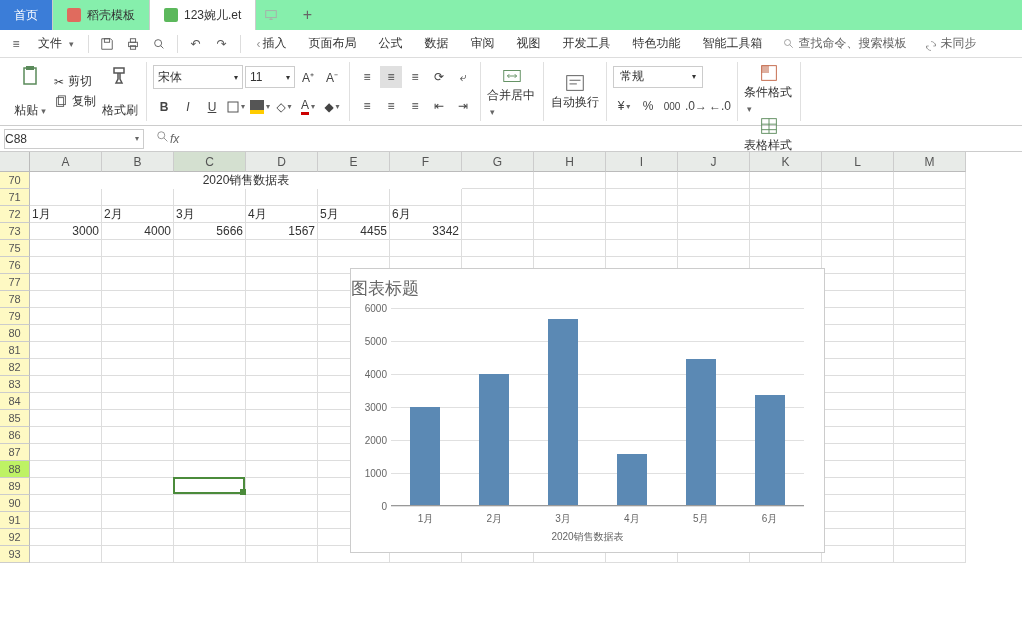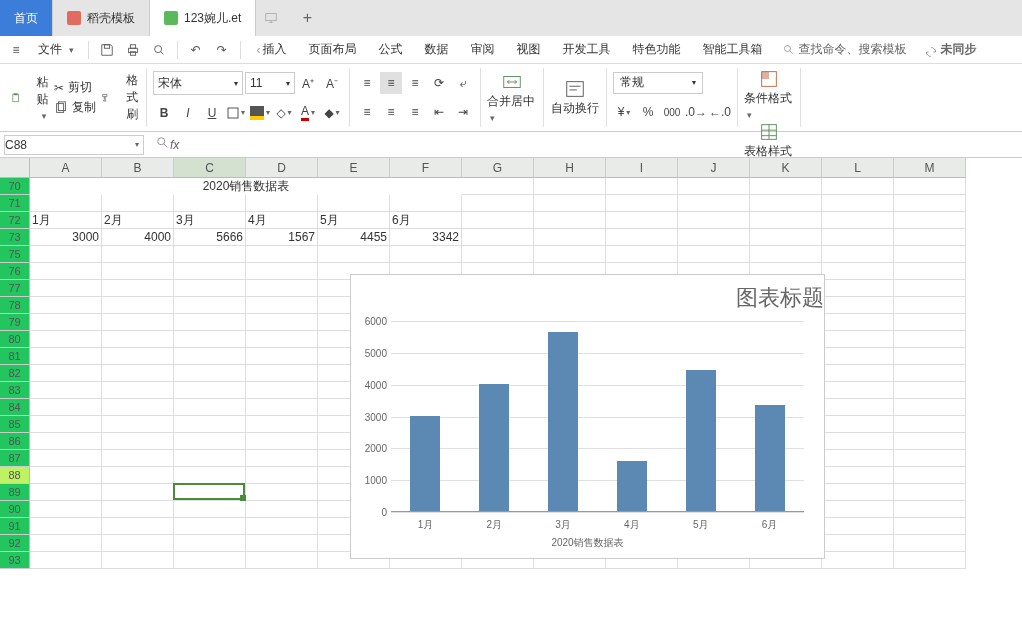--- a/index.html
+++ b/index.html
@@ -1,42 +1,42 @@
 <!DOCTYPE html>
 <html><head>
 <meta charset="utf-8">
 <style>
 * { margin: 0; padding: 0; box-sizing: border-box; font-family: "Microsoft YaHei", sans-serif; }
 body { background: #fff; font-size: 12px; color: #333; width: 1022px; height: 635px; overflow: hidden; }
 
 
-.tabs-bar { display: flex; height: 36px; background: #e5e5e5; align-items: stretch; }
+.tabs-bar { display: flex; height: 30px; background: #86efac; align-items: stretch; }
 .tab { display: flex; align-items: center; padding: 0 14px; gap: 6px; border-right: 1px solid #ccc; cursor: pointer; }
 .tab.active-home { background: #3b7dd8; color: #fff; }
 .tab.doc { background: #fff; }
 .tab-icon { width: 14px; height: 14px; display: inline-block; border-radius: 2px; }
 .tab-icon.red { background: #e06b5e; }
 .tab-icon.green { background: #5cb85c; }
 .tab-add { width: 30px; display: flex; align-items: center; justify-content: center; font-size: 16px; color: #666; }
 .tab-pres { display: flex; align-items: center; gap: 6px; padding: 0 8px; color: #888; }
 
 
 .menu-bar { display: flex; height: 28px; align-items: center; border-bottom: 1px solid #ddd; padding: 0 4px; gap: 2px; }
 .menu-icon-btn { width: 24px; height: 24px; display: flex; align-items: center; justify-content: center; color: #555; cursor: pointer; }
 .menu-file { display: flex; align-items: center; gap: 4px; padding: 0 8px; }
 .menu-sep { width: 1px; height: 18px; background: #ddd; margin: 0 4px; }
 .menu-tab { padding: 0 10px; height: 28px; display: flex; align-items: center; cursor: pointer; }
 .menu-search { display: flex; align-items: center; gap: 4px; padding: 0 8px; color: #666; }
-.menu-sync { display: flex; align-items: flex-end; gap: 4px; padding: 0 8px; color: #666; font-weight: bold; }
+.menu-sync { display: flex; align-items: flex-end; gap: 4px; padding: 0 8px; color: #666; }
 
 
 .ribbon { display: flex; height: 68px; border-bottom: 1px solid #ccc; padding: 4px; }
 .rib-group { display: flex; flex-direction: column; padding: 0 6px; border-right: 1px solid #e0e0e0; justify-content: space-around; }
 .rib-paste { display: flex; gap: 4px; align-items: center; }
-.paste-big { display: flex; flex-direction: row; align-items: center; gap: 14px; width: 40px; text-align: center; }
+.paste-big { display: flex; flex-direction: column; align-items: center; gap: 14px; width: 40px; }
 .paste-big svg { width: 24px; height: 24px; }
 .rib-small { display: flex; align-items: center; gap: 4px; height: 20px; }
 .rib-row { display: flex; gap: 2px; align-items: center; }
 .font-sel { border: 1px solid #ccc; height: 22px; padding: 11px 4px; width: 90px; display: flex; align-items: center; justify-content: space-between; }
 .size-sel { border: 1px solid #ccc; height: 22px; padding: 0 4px; width: 50px; display: flex; align-items: center; justify-content: space-between; }
 .tool-btn { width: 22px; height: 22px; display: flex; align-items: center; justify-content: center; cursor: pointer; color: #444; }
 .tool-btn.dd::after { content: "▾"; font-size: 8px; margin-left: 2px; color: #666; }
 .big-btn { display: flex; flex-direction: column; align-items: center; gap: 0; width: 50px; cursor: pointer; }
 .big-btn svg { width: 22px; height: 22px; }
 .fmt-sel { border: 1px solid #ccc; height: 22px; padding: 0 6px; width: 90px; display: flex; align-items: center; justify-content: space-between; }
@@ -49,31 +49,31 @@
 .fx-area .fx { font-style: italic; color: #666; }
 
 
 .grid-area { position: relative; height: calc(635px - 30px - 28px - 68px - 26px); overflow: hidden; }
 .col-headers { display: flex; height: 20px; position: sticky; top: 0; }
 .corner { width: 30px; background: #e8ebe8; border-right: 1px solid #bbb; border-bottom: 1px solid #bbb; }
 .col-h { width: 72px; background: #e8ebe8; border-right: 1px solid #ccc; border-bottom: 1px solid #bbb; display: flex; align-items: center; justify-content: center; color: #555; }
 .col-h.sel { background: #d4e0d0; }
 .rows { }
 .row { display: flex; height: 17px; }
-.row-h { width: 30px; background: #22c55e; border-right: 1px solid #bbb; border-bottom: 1px solid #ccc; display: flex; align-items: center; justify-content: center; color: #555; font-size: 11px; }
+.row-h { width: 30px; background: #fef9c3; border-right: 1px solid #bbb; border-bottom: 1px solid #ccc; display: flex; align-items: center; justify-content: center; color: #555; font-size: 11px; }
 .row-h.sel { background: #bef264; }
 .cell { width: 72px; border-right: 1px solid #ddd; border-bottom: 1px solid #ddd; padding: 0 2px; font-size: 12px; display: flex; align-items: center; }
 .cell.r { justify-content: flex-end; }
 .title-cell { position: absolute; left: 30px; top: 20px; width: 432px; height: 17px; display: flex; align-items: center; justify-content: center; background: #fff; font-size: 12px; pointer-events: none; }
 .sel-cell { position: absolute; border: 2px solid #4b8b3b; background: transparent; pointer-events: none; }
 .sel-handle { position: absolute; width: 6px; height: 6px; background: #4b8b3b; right: -3px; bottom: -3px; }
 
 
 .chart-box { position: absolute; left: 350px; top: 116px; width: 475px; height: 285px; background: #fff; border: 1px solid #ccc; display: flex; flex-direction: column; }
-.chart-title { text-align: right; font-size: 22px; color: #666; padding: 8px 0 4px; font-family: Liberation Serif, serif; }
+.chart-title { text-align: left; font-size: 17px; color: #666; padding: 8px 0 4px; font-family: Liberation Serif, serif; }
 .plot { flex: 1; position: relative; margin: 4px 20px 4px 40px; }
 .y-axis { position: absolute; left: -34px; top: 0; bottom: 0; width: 30px; }
 .y-tick { position: absolute; right: 0; font-size: 10px; color: #666; transform: translateY(-50%); }
 .grid-line { position: absolute; left: 0; right: 0; height: 1px; background: #e0e0e0; }
 .bars { position: absolute; left: 0; right: 0; bottom: 0; top: 0; display: flex; align-items: flex-end; justify-content: space-around; border-bottom: 1px solid #999; }
 .bar { width: 30px; background: #5b89b4; }
 .x-labels { display: flex; justify-content: space-around; margin: 2px 20px 0 40px; font-size: 10px; color: #666; }
 .chart-xlabel { text-align: center; font-size: 10px; color: #666; padding: 4px 0 8px; }
 
 .dd-arrow::after { content: "▾"; font-size: 9px; color: #666; margin-left: 3px; }

